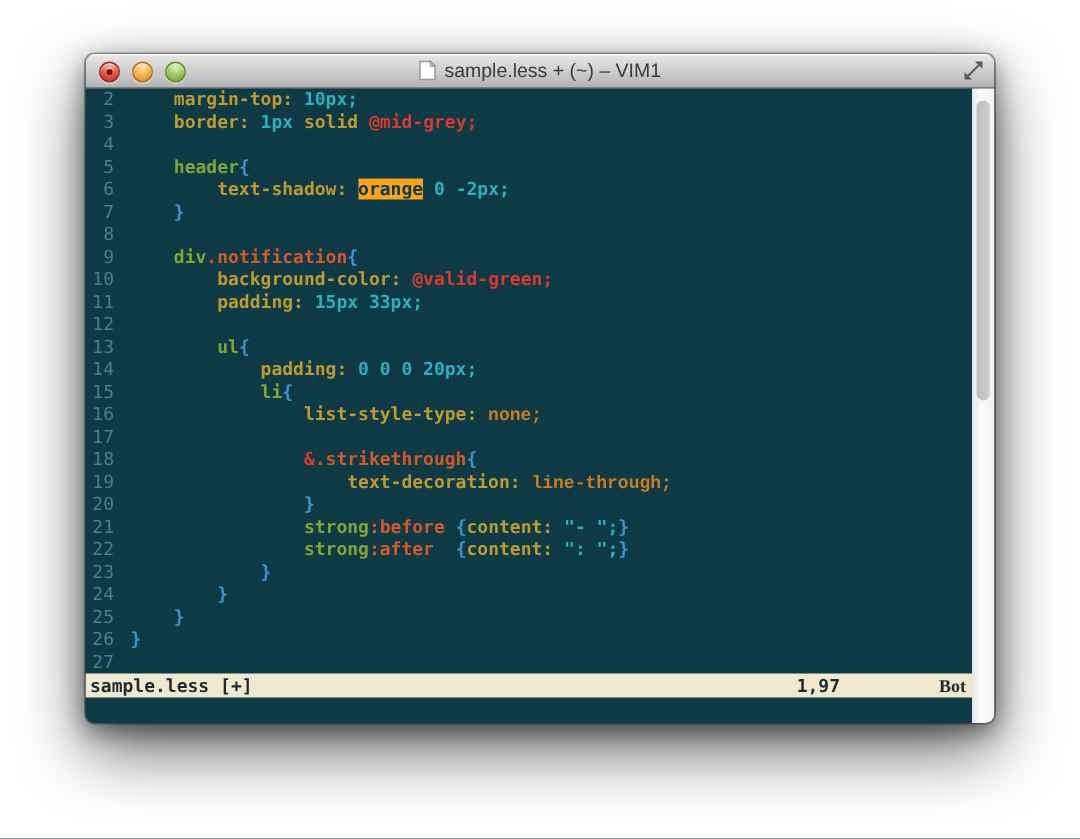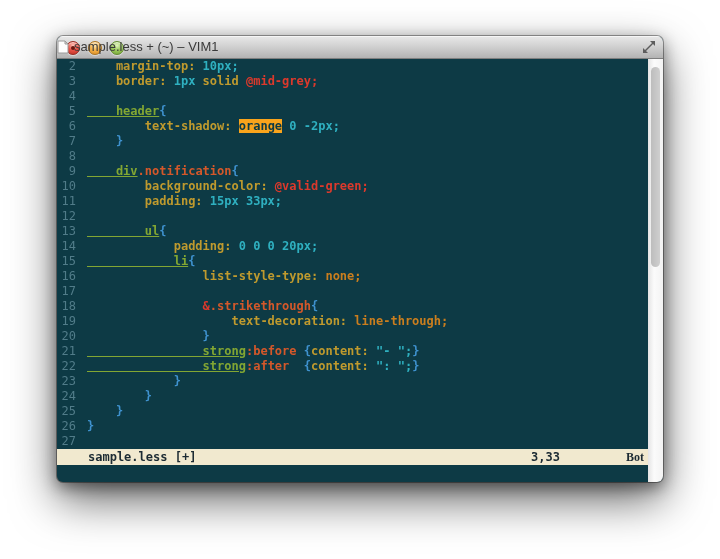--- a/index.html
+++ b/index.html
@@ -22,50 +22,50 @@
   }
   .lights{position:absolute;left:9px;top:5px;display:flex;gap:8px;}
   .light{width:12px;height:12px;border-radius:50%;position:relative;
     box-shadow:inset 0 1px 1px rgba(255,255,255,0.7), 0 1px 1px rgba(255,255,255,0.5);}
   .light.close{background:radial-gradient(circle at 50% 28%, #ffc4ba 0%, #e85448 45%, #c53327 90%);border:1px solid #992a20;}
   .light.min{background:radial-gradient(circle at 50% 28%, #ffe9b6 0%, #f5b34c 45%, #dd9126 90%);border:1px solid #ad741f;}
   .light.zoom{background:radial-gradient(circle at 50% 28%, #e2f4c0 0%, #9ecb5e 45%, #77a83a 90%);border:1px solid #648d2f;}
   .edited-dot{position:absolute;left:50%;top:50%;width:4px;height:4px;margin:-2px 0 0 -2px;border-radius:50%;background:#69170f;}
   .titletext{
     position:absolute;left:0;right:0;top:0;height:22px;line-height:21px;
-    text-align:left;font-size:13px;color:#3a3a3a;
+    text-align:center;font-size:13px;color:#3a3a3a;
   }
   .doc-icon{display:inline-block;vertical-align:-3px;margin-right:5px;}
   .fs-icon{position:absolute;right:7px;top:4px;width:14px;height:14px;}
   
   .code-area{
     position:absolute;left:0;top:23px;width:591px;height:390px;
     font-family:"DejaVu Sans Mono",monospace;font-size:12px;font-weight:bold;
     white-space:pre;overflow:hidden;
   }
   .code-line{display:flex;height:15px;line-height:15px;}
   .line-number{flex:none;width:19px;text-align:right;margin-right:11px;
     color:var(--line-number);font-weight:normal;}
   .tok-prop{color:var(--property);}
   .tok-val{color:var(--value);}
-  .tok-elem{color:var(--element);text-decoration:underline;}
+  .tok-elem{color:var(--element);}
   .tok-class{color:var(--class-name);}
   .tok-var{color:var(--variable);text-align:center;}
   .tok-brace{color:var(--brace);}
-  .tok-kw{color:var(--keyword-value);}
+  .tok-kw{color:var(--keyword-value);font-family:Liberation Mono, monospace;}
   .tok-str{color:var(--string);}
   .tok-plain{color:#c7d4d8;}
   .tok-hl{background:var(--highlight-bg);color:var(--highlight-fg);}
   
   .statusbar{
     position:absolute;left:0;top:413px;width:591px;height:16px;
     background:var(--status-bg);color:var(--status-fg);
     font-family:"DejaVu Sans Mono",monospace;font-size:12px;font-weight:bold;line-height:16px;
   }
-  .status-file{position:absolute;left:3px;top:0;margin-left:28px;}
+  .status-file{position:absolute;left:3px;top:0;}
   .status-ruler{position:absolute;right:88px;top:0;}
   .status-pos{position:absolute;right:4px;top:0;font-family:Liberation Serif, serif;}
   .modeline{
     position:absolute;left:0;top:429px;width:591px;height:17px;
     font-family:"DejaVu Sans Mono",monospace;font-size:12px;font-weight:bold;line-height:16px;
     color:var(--insert-fg);padding-left:3px;box-sizing:border-box;margin-top:17px;
   }
   
   .scrollbar{
     position:absolute;top:23px;right:0;bottom:0;width:15px;
@@ -97,21 +97,21 @@
     </div>
     <svg class="fs-icon" viewBox="0 0 14 14">
       <path d="M8 1 h5 v5 l-2-2 -7 7 2 2 H1 V8 l2 2 7-7 z" fill="#5d5d5d"></path>
     </svg>
   </div>
 
   <div class="code-area"><div class="code-line"><span class="line-number">2</span><span><span class="tok-prop">    margin-top:</span><span class="tok-val"> 10px;</span></span></div><div class="code-line"><span class="line-number">3</span><span><span class="tok-prop">    border:</span><span class="tok-val"> 1px</span><span class="tok-prop"> solid</span><span class="tok-var"> @mid-grey;</span></span></div><div class="code-line"><span class="line-number">4</span><span></span></div><div class="code-line"><span class="line-number">5</span><span><span class="tok-elem">    header</span><span class="tok-brace">{</span></span></div><div class="code-line"><span class="line-number">6</span><span><span class="tok-prop">        text-shadow:</span><span class="tok-plain"> </span><span class="tok-hl">orange</span><span class="tok-val"> 0 -2px;</span></span></div><div class="code-line"><span class="line-number">7</span><span><span class="tok-brace">    }</span></span></div><div class="code-line"><span class="line-number">8</span><span></span></div><div class="code-line"><span class="line-number">9</span><span><span class="tok-elem">    div</span><span class="tok-class">.notification</span><span class="tok-brace">{</span></span></div><div class="code-line"><span class="line-number">10</span><span><span class="tok-prop">        background-color:</span><span class="tok-var"> @valid-green;</span></span></div><div class="code-line"><span class="line-number">11</span><span><span class="tok-prop">        padding:</span><span class="tok-val"> 15px 33px;</span></span></div><div class="code-line"><span class="line-number">12</span><span></span></div><div class="code-line"><span class="line-number">13</span><span><span class="tok-elem">        ul</span><span class="tok-brace">{</span></span></div><div class="code-line"><span class="line-number">14</span><span><span class="tok-prop">            padding:</span><span class="tok-val"> 0 0 0 20px;</span></span></div><div class="code-line"><span class="line-number">15</span><span><span class="tok-elem">            li</span><span class="tok-brace">{</span></span></div><div class="code-line"><span class="line-number">16</span><span><span class="tok-prop">                list-style-type:</span><span class="tok-kw"> none;</span></span></div><div class="code-line"><span class="line-number">17</span><span></span></div><div class="code-line"><span class="line-number">18</span><span><span class="tok-var">                &amp;</span><span class="tok-class">.strikethrough</span><span class="tok-brace">{</span></span></div><div class="code-line"><span class="line-number">19</span><span><span class="tok-prop">                    text-decoration:</span><span class="tok-kw"> line-through;</span></span></div><div class="code-line"><span class="line-number">20</span><span><span class="tok-brace">                }</span></span></div><div class="code-line"><span class="line-number">21</span><span><span class="tok-elem">                strong</span><span class="tok-class">:before</span><span class="tok-plain"> </span><span class="tok-brace">{</span><span class="tok-prop">content:</span><span class="tok-plain"> </span><span class="tok-str">"- "</span><span class="tok-str">;</span><span class="tok-brace">}</span></span></div><div class="code-line"><span class="line-number">22</span><span><span class="tok-elem">                strong</span><span class="tok-class">:after</span><span class="tok-plain">  </span><span class="tok-brace">{</span><span class="tok-prop">content:</span><span class="tok-plain"> </span><span class="tok-str">": "</span><span class="tok-str">;</span><span class="tok-brace">}</span></span></div><div class="code-line"><span class="line-number">23</span><span><span class="tok-brace">            }</span></span></div><div class="code-line"><span class="line-number">24</span><span><span class="tok-brace">        }</span></span></div><div class="code-line"><span class="line-number">25</span><span><span class="tok-brace">    }</span></span></div><div class="code-line"><span class="line-number">26</span><span><span class="tok-brace">}</span></span></div><div class="code-line"><span class="line-number">27</span><span></span></div></div>
 
   <div class="statusbar">
     <span class="status-file">sample.less [+]</span>
-    <span class="status-ruler">3,33</span>
+    <span class="status-ruler">1,97</span>
     <span class="status-pos">Bot</span>
   </div>
 
   <div class="modeline">
     <span>-- INSERT --</span>
   </div>
 
   <div class="scrollbar">
     <div class="scroll-thumb"></div>
   </div>

